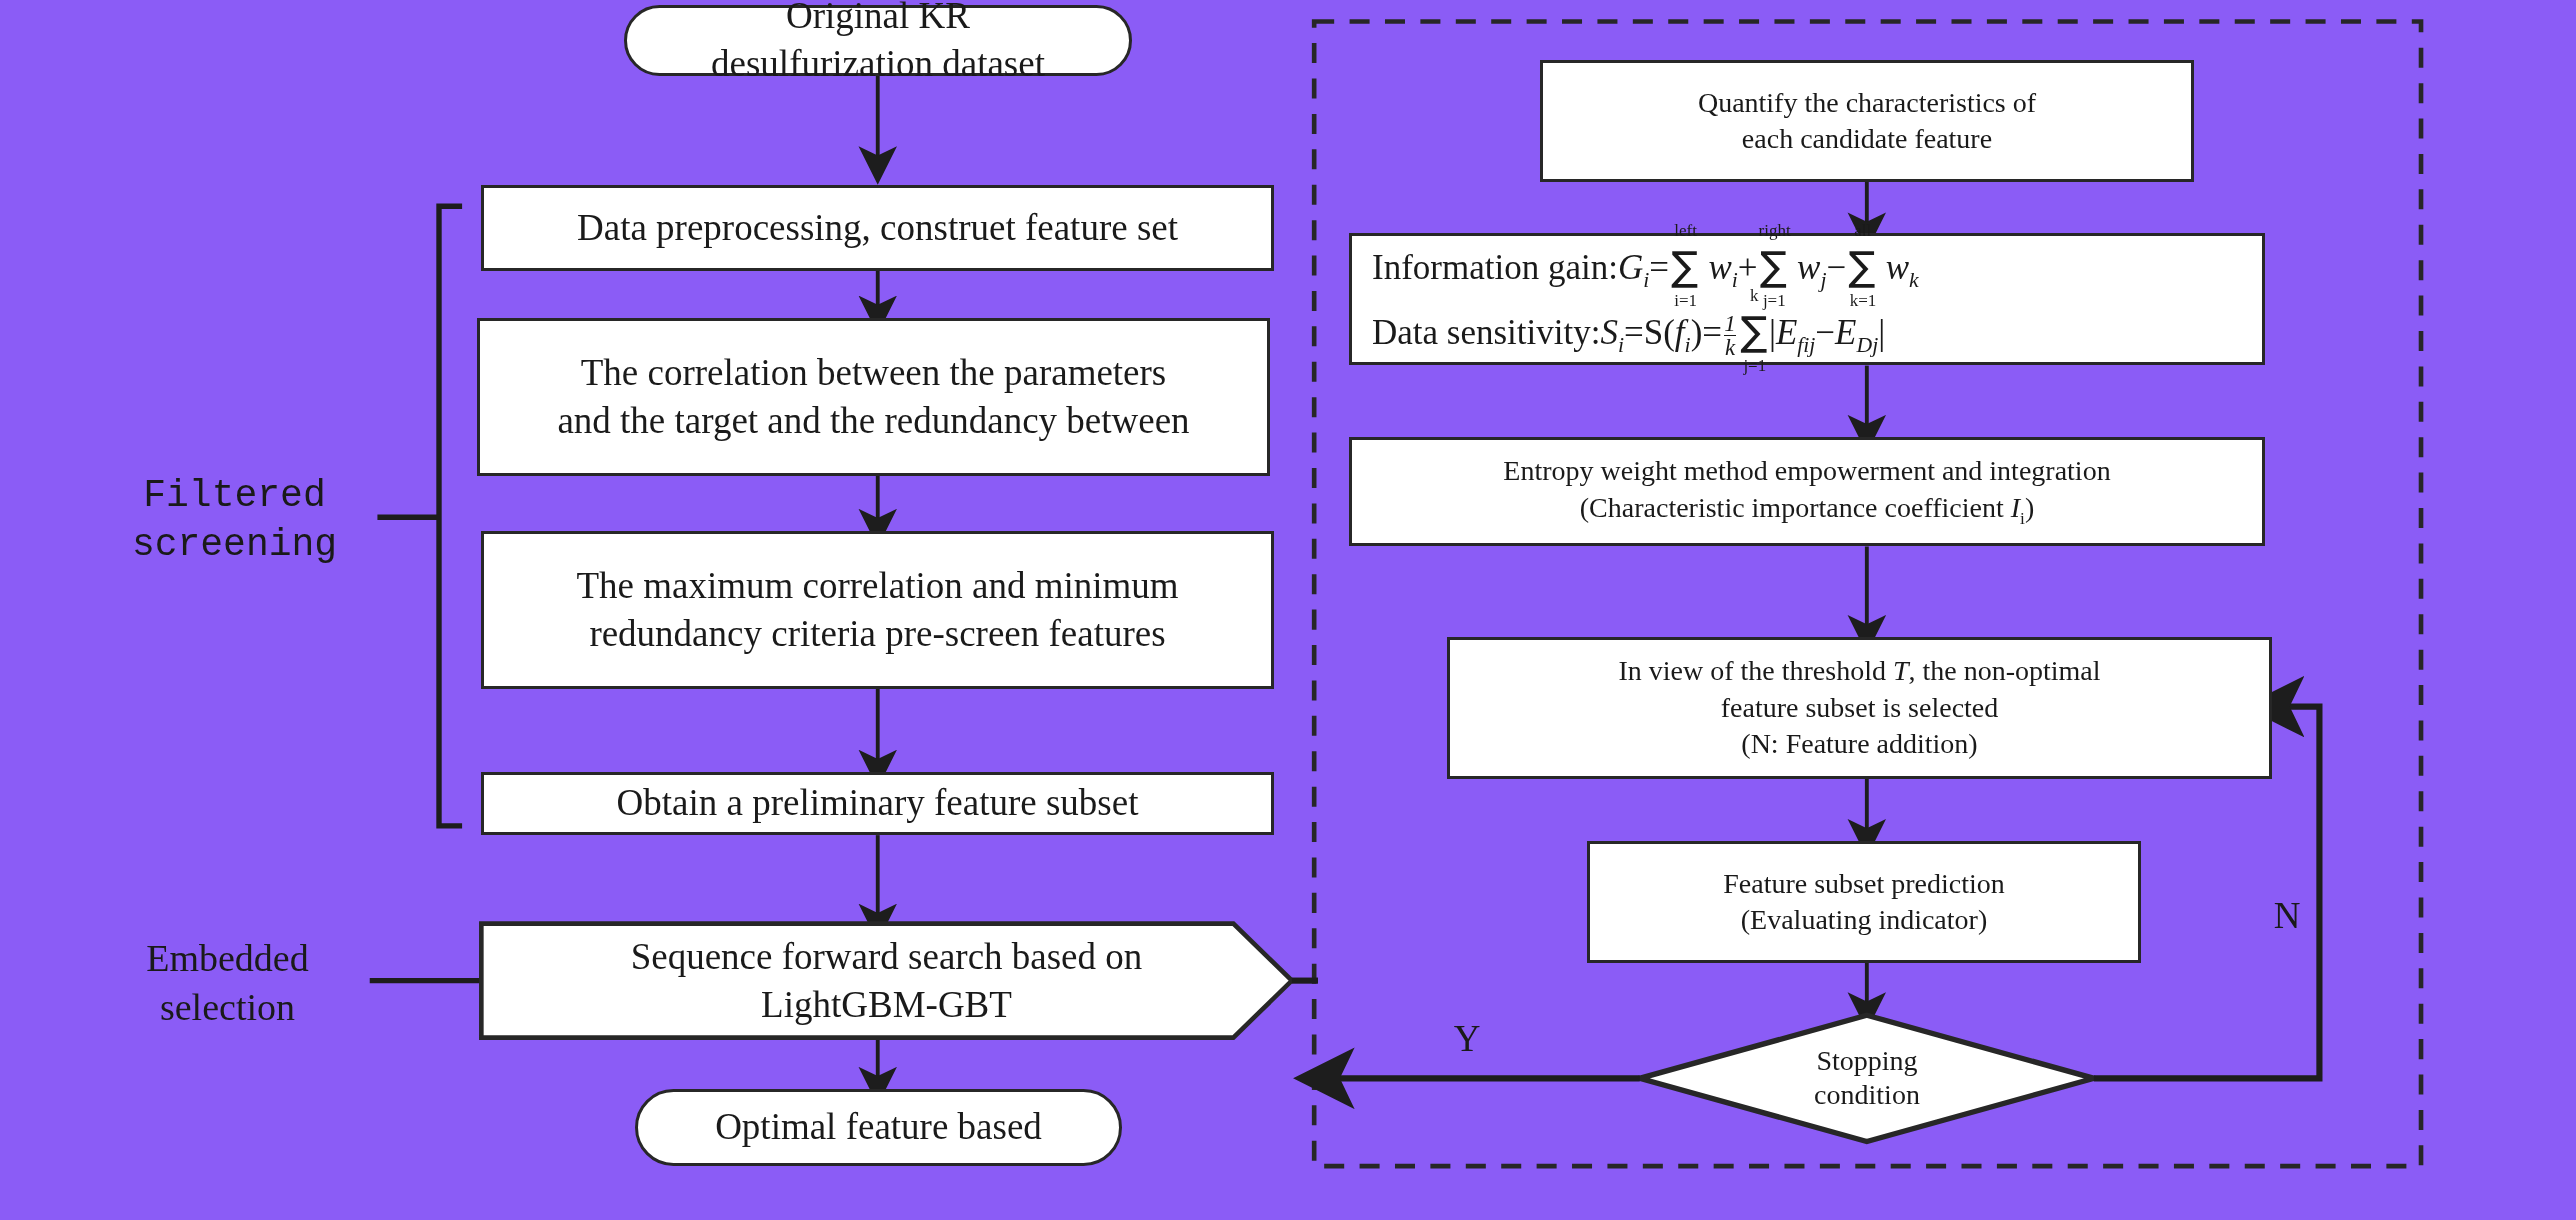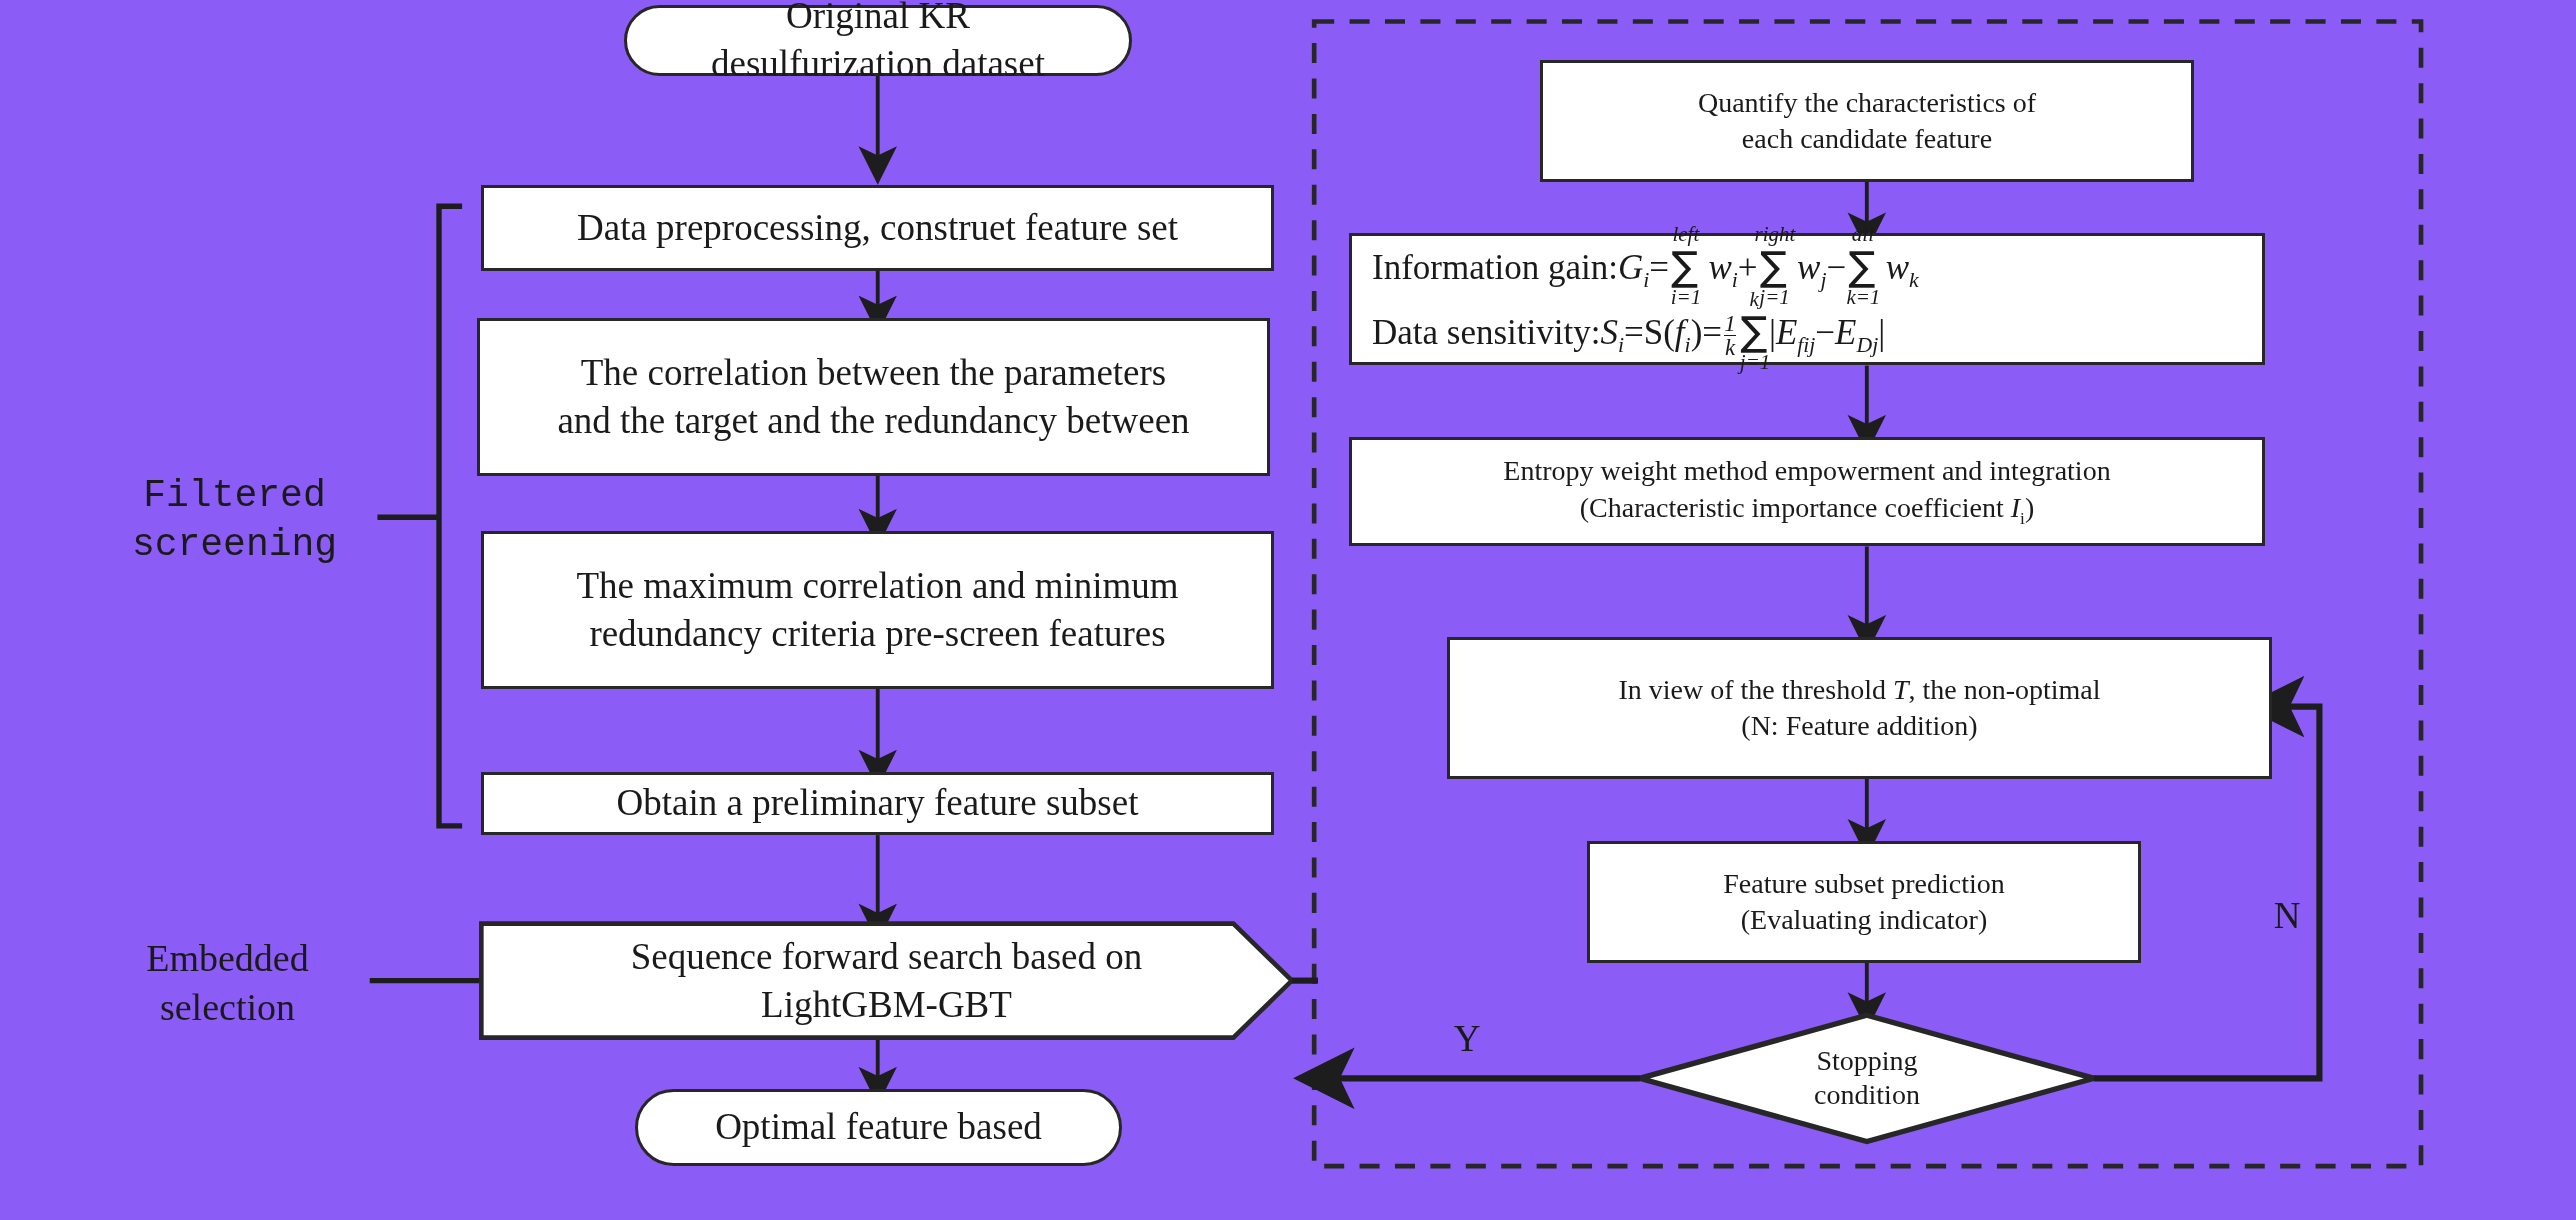--- a/index.html
+++ b/index.html
@@ -98,22 +98,21 @@
     font-size:40px;
     font-family:"DejaVu Sans",sans-serif;
     vertical-align:-1.5px;
     margin:0 1.5px 0 2.3px;
   }
   .sum .lim{
     position:absolute;
     left:50%;
     transform:translateX(-46%);
     font-family:"Liberation Serif",serif;
-    font-size:21px;
-    font-style:italic;
+    font-size:17px;
     white-space:nowrap;
   }
   .sum .lim.up{top:-17px;}
   .sum .lim.dn{bottom:-15.4px;}
   sub{font-size:0.62em; font-style:italic;}
   .frac{
     display:inline-block;
     vertical-align:middle;
     text-align:center;
     font-size:23px;
@@ -249,20 +248,21 @@
   <div class="node rect fs-47" style="left:1349px; top:437px; width:916px; height:109px;">
     <div class="txt">
       <div>Entropy weight method empowerment and integration</div>
       <div><span>(Characteristic importance coefficient </span><span class="mi">I</span><sub style="font-style:normal">i</sub><span>)</span></div>
     </div>
   </div>
 
   <div class="node rect fs-47" style="left:1447px; top:637px; width:825px; height:142px;">
     <div class="txt">
       <div><span>In view of the threshold </span><span class="mi">T</span><span>, the non-optimal</span></div>
+      <div>feature subset is selected</div>
       <div>(N: Feature addition)</div>
     </div>
   </div>
 
   <div class="node rect fs-47" style="left:1587px; top:841px; width:554px; height:122px;">
     <div class="txt">
       <div>Feature subset prediction</div>
       <div>(Evaluating indicator)</div>
     </div>
   </div>

